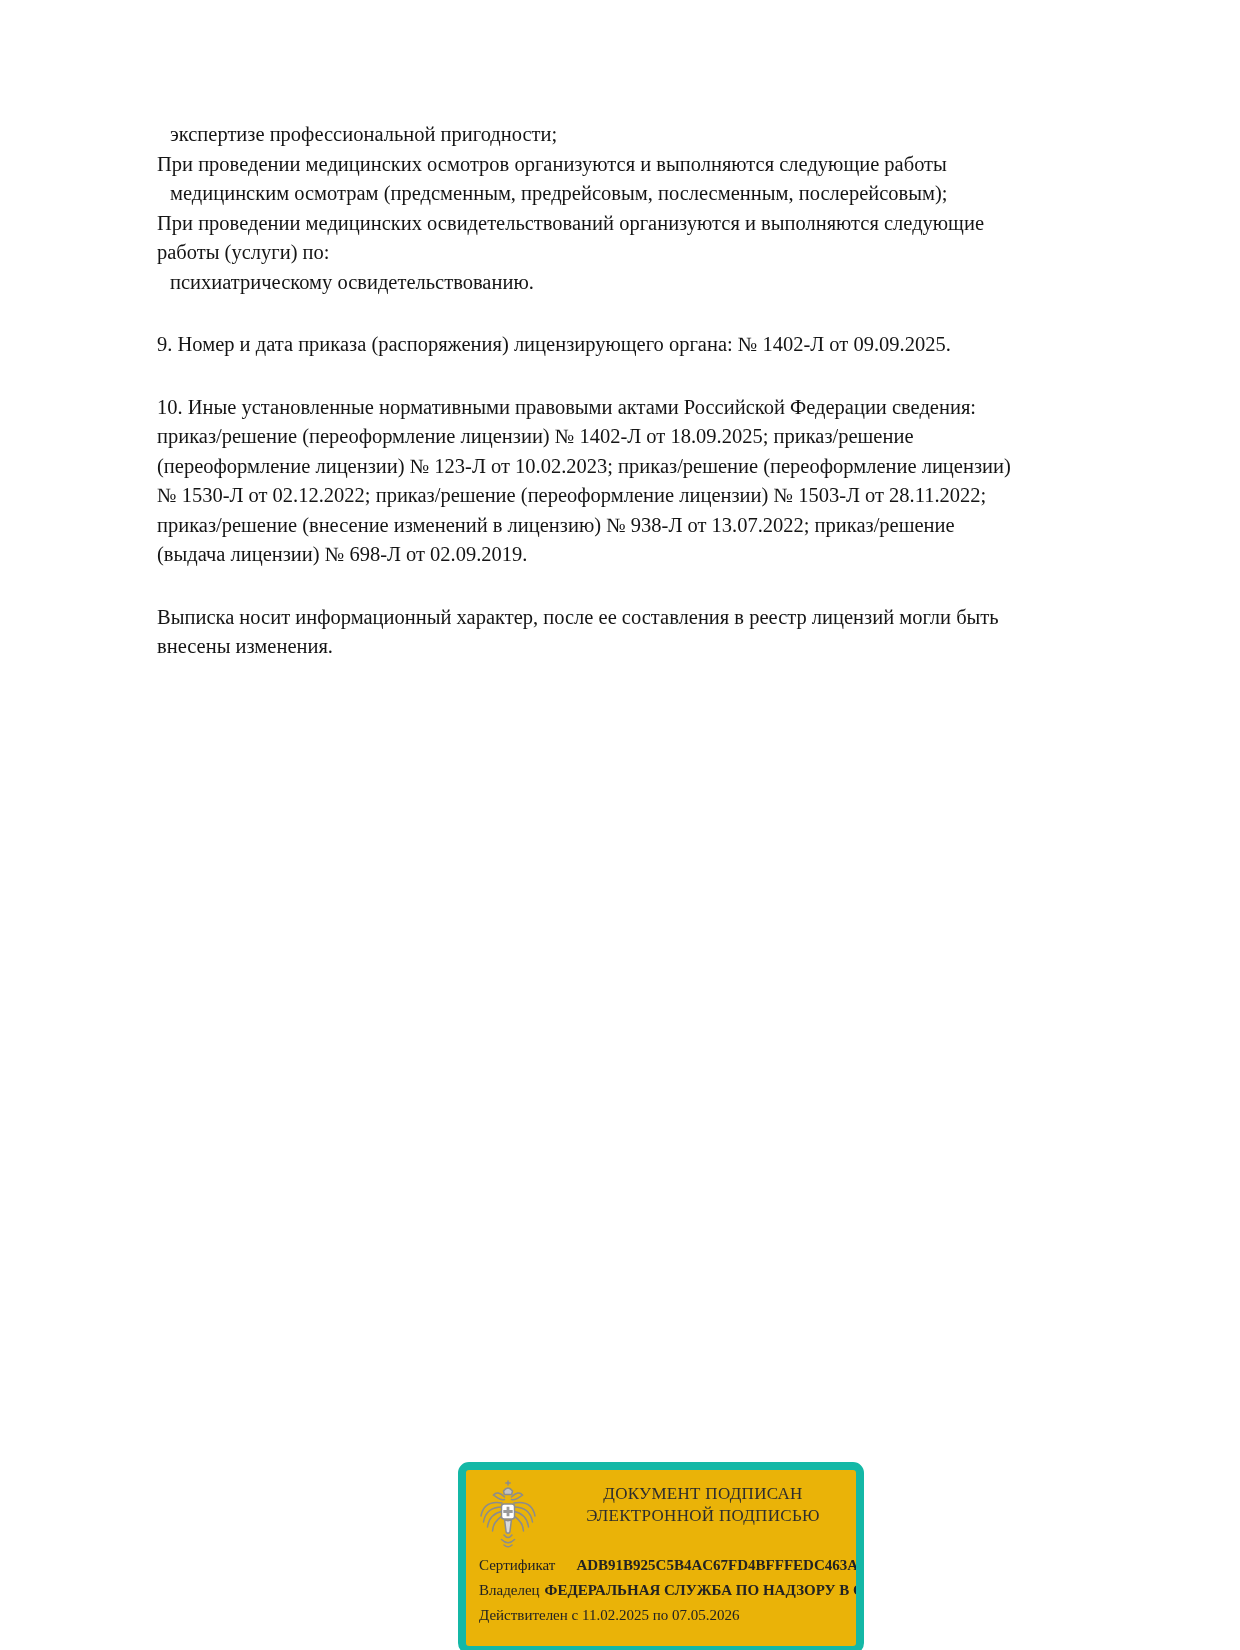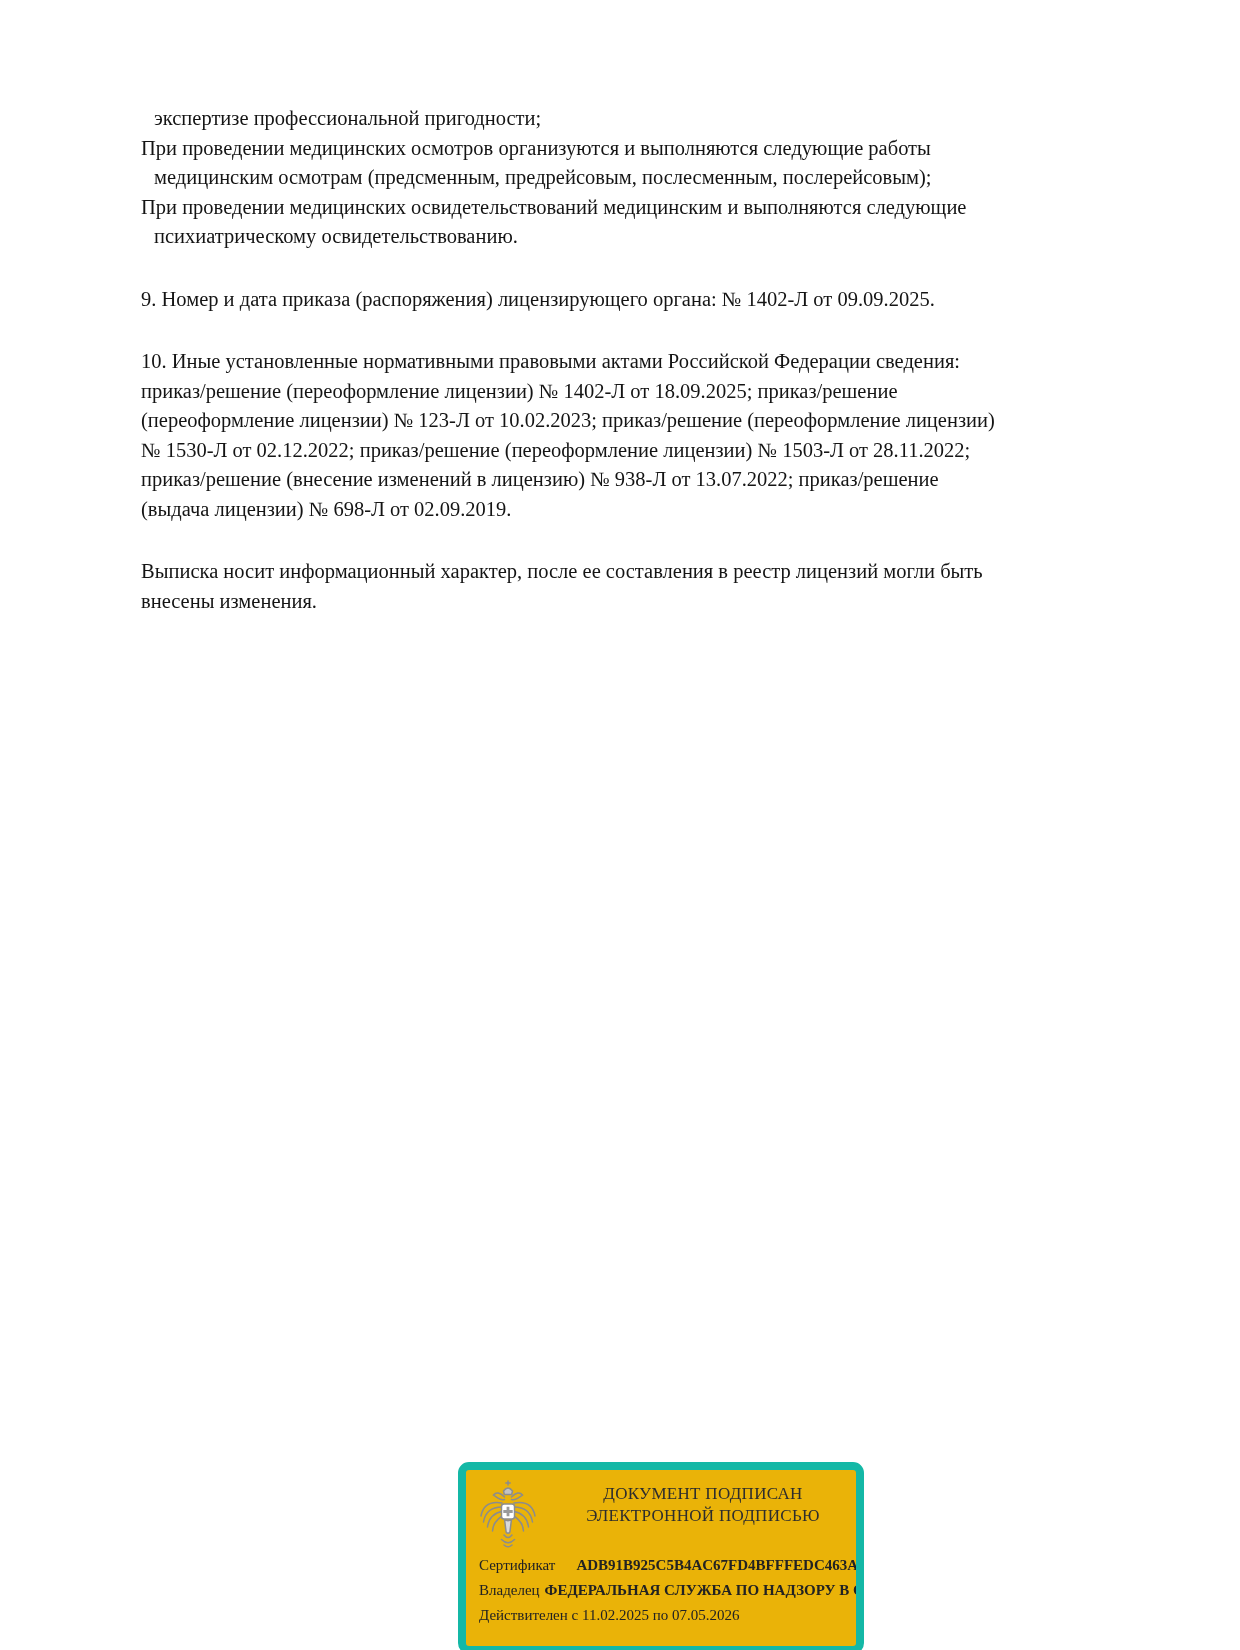--- a/index.html
+++ b/index.html
@@ -18,21 +18,21 @@
   
   .text-block {
     position: absolute;
     left: 141px;
     top: 104px;
     width: 1060px;
     font-size: 20.5px;
     line-height: 29.5px;
     color: #141414;
   }
-  .para { margin: 0; }
+  .para { margin: 16px; }
   .para.gap { margin-top: 33px; }
   .line {
     white-space: nowrap;
   }
   .line.indent { padding-left: 13px; }
 
   
   .stamp {
     position: absolute;
     left: 458px;
@@ -87,21 +87,22 @@
   }
 </style>
 </head>
 <body>
 
 <div class="text-block">
   <div class="para">
     <div class="line indent">экспертизе профессиональной пригодности;</div>
     <div class="line">При проведении медицинских осмотров организуются и выполняются следующие работы</div>
     <div class="line indent">медицинским осмотрам (предсменным, предрейсовым, послесменным, послерейсовым);</div>
-    <div class="line">При проведении медицинских освидетельствований медицинским и выполняются следующие</div>
+    <div class="line">При проведении медицинских освидетельствований организуются и выполняются следующие</div>
+    <div class="line">работы (услуги) по:</div>
     <div class="line indent">психиатрическому освидетельствованию.</div>
   </div>
   <div class="para gap">
     <div class="line">9. Номер и дата приказа (распоряжения) лицензирующего органа: № 1402-Л от 09.09.2025.</div>
   </div>
   <div class="para gap">
     <div class="line">10. Иные установленные нормативными правовыми актами Российской Федерации сведения:</div>
     <div class="line">приказ/решение (переоформление лицензии) № 1402-Л от 18.09.2025; приказ/решение</div>
     <div class="line">(переоформление лицензии) № 123-Л от 10.02.2023; приказ/решение (переоформление лицензии)</div>
     <div class="line">№ 1530-Л от 02.12.2022; приказ/решение (переоформление лицензии) № 1503-Л от 28.11.2022;</div>

